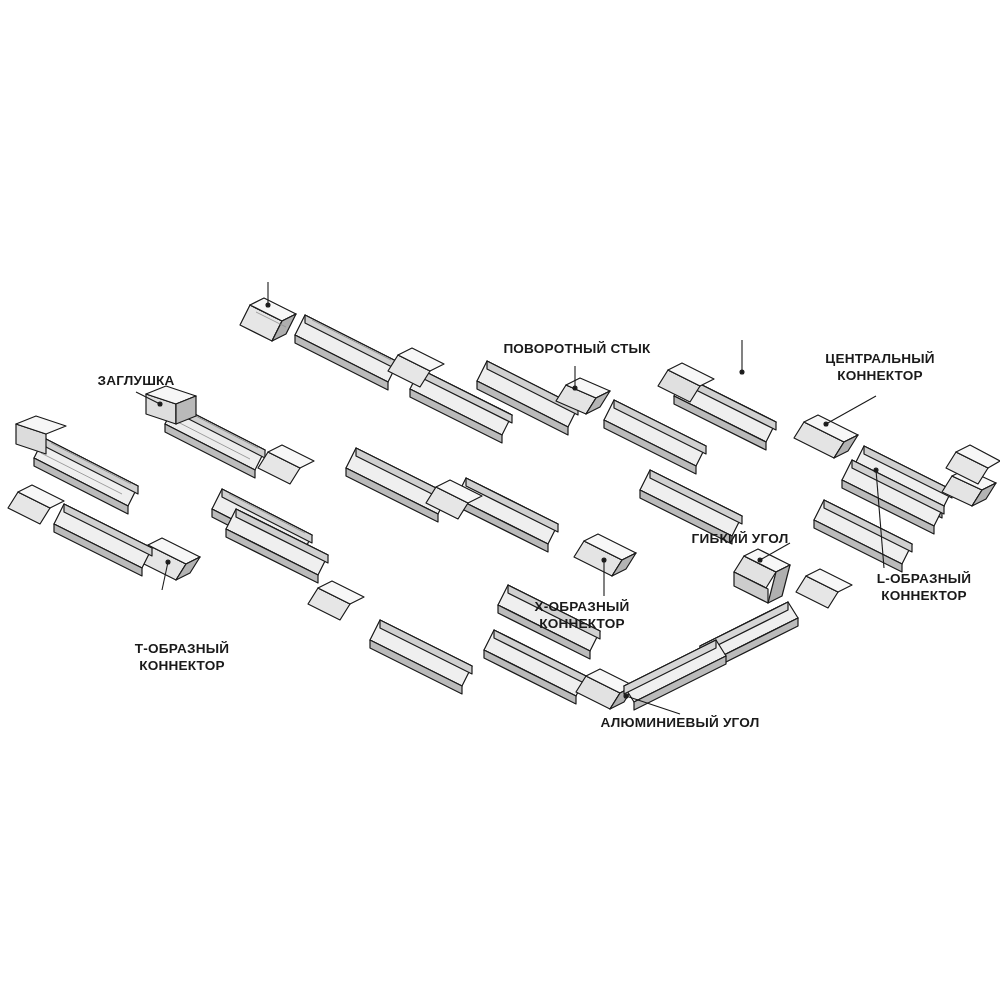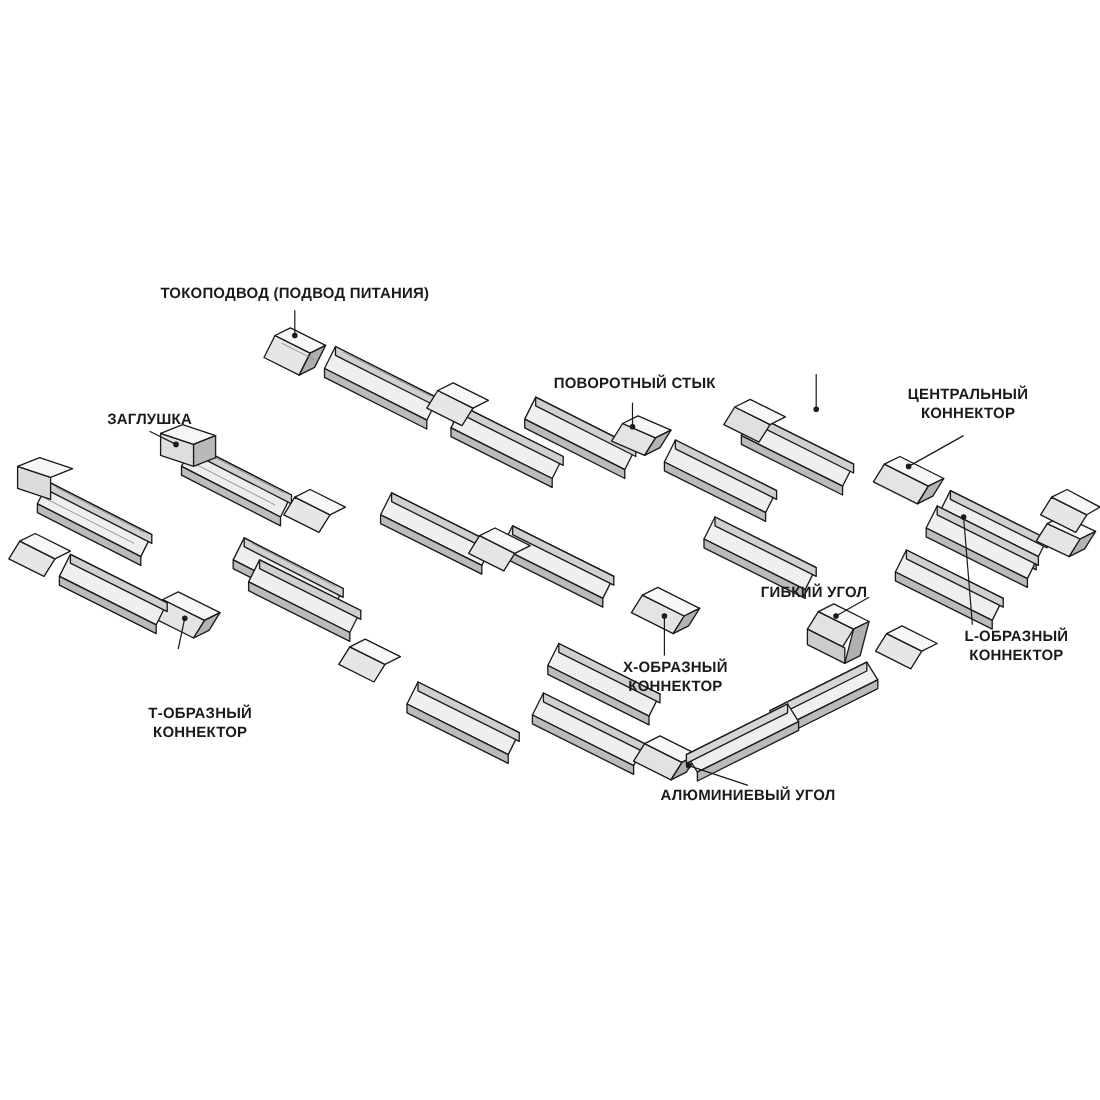--- a/index.html
+++ b/index.html
@@ -319,36 +319,35 @@
       <circle cx="168" cy="562" r="2" fill="#1a1a1a"></circle>
 
       <path d="M604,596 L604,560"></path>
       <circle cx="604" cy="560" r="2" fill="#1a1a1a"></circle>
 
       <path d="M680,714 L626,696"></path>
       <circle cx="626" cy="696" r="2" fill="#1a1a1a"></circle>
     </g>
   </svg>
 
-  <div class="callout center" style="left:126px; top:258px; width:284px;">ТОКОПОДВОД (ПОДВОД ПИТАНИЯ)</div>
 
 
   <div class="callout center" style="left:452px; top:340px; width:250px;">ПОВОРОТНЫЙ СТЫК</div>
 
   <div class="callout center" style="left:800px; top:350px; width:160px;">ЦЕНТРАЛЬНЫЙ
 КОННЕКТОР</div>
 
   <div class="callout center" style="left:48px; top:372px; width:176px;">ЗАГЛУШКА</div>
 
   <div class="callout center" style="left:660px; top:530px; width:160px;">ГИБКИЙ УГОЛ</div>
 
   <div class="callout center" style="left:846px; top:570px; width:156px;">L-ОБРАЗНЫЙ
 КОННЕКТОР</div>
 
   <div class="callout center" style="left:104px; top:640px; width:156px;">Т-ОБРАЗНЫЙ
 КОННЕКТОР</div>
 
-  <div class="callout center" style="left:536px; top:598px; width:156px;">Х-ОБРАЗНЫЙ
+  <div class="callout center" style="left:504px; top:598px; width:156px;">Х-ОБРАЗНЫЙ
 КОННЕКТОР</div>
 
   <div class="callout center" style="left:578px; top:714px; width:204px;">АЛЮМИНИЕВЫЙ УГОЛ</div>
 
 </div>
 
 </body></html>

